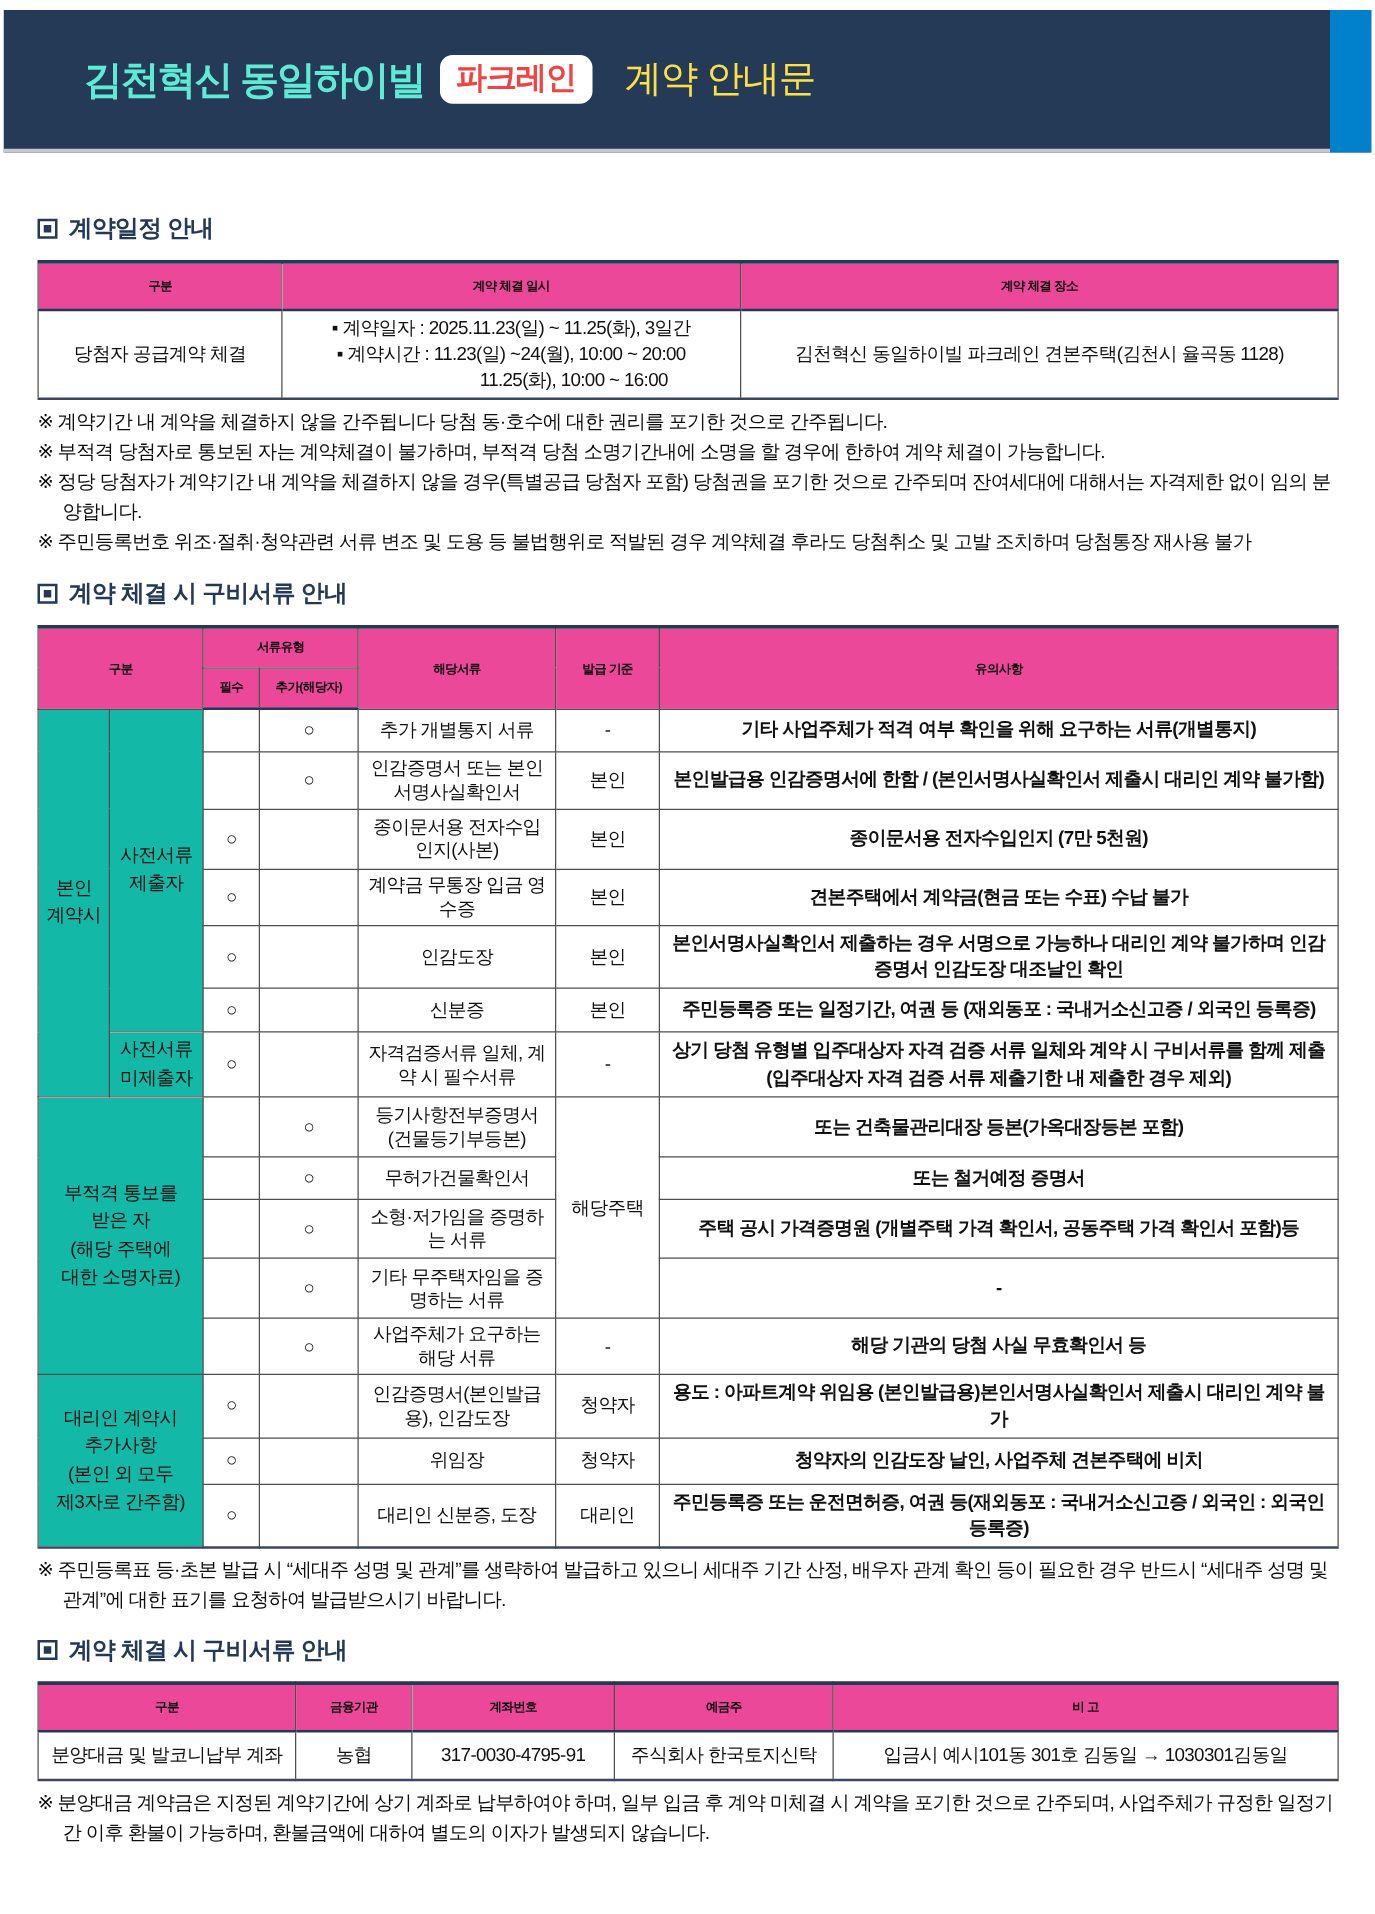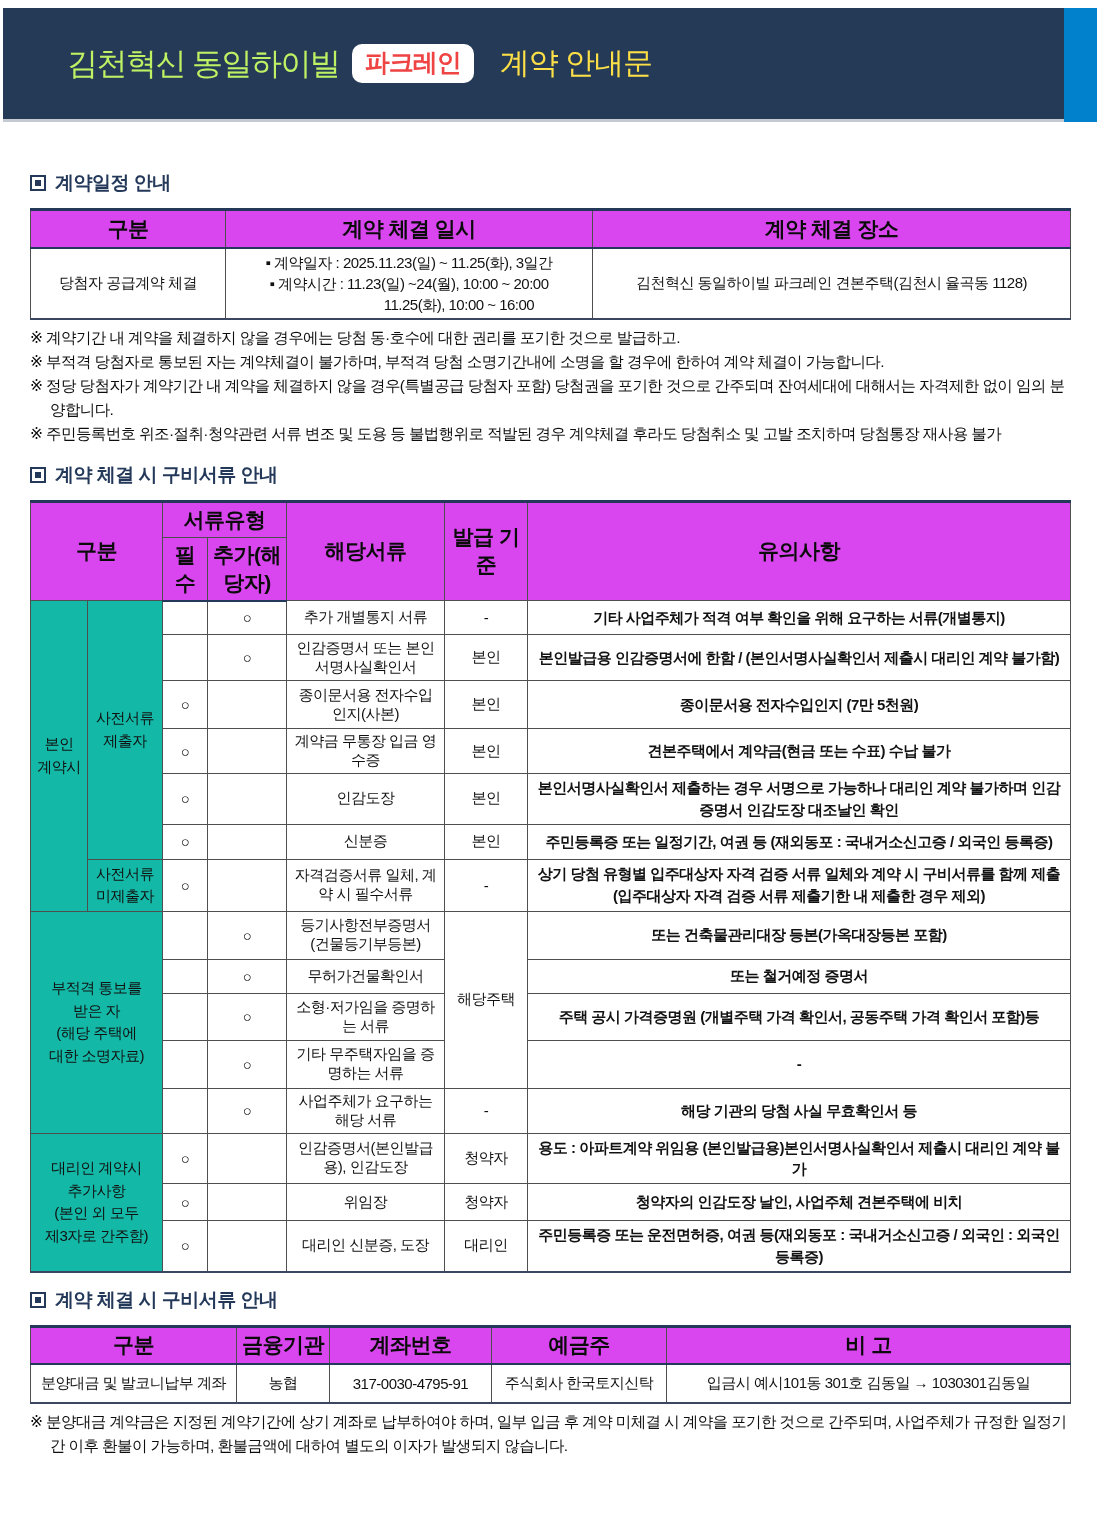--- a/index.html
+++ b/index.html
@@ -5,21 +5,21 @@
   html,body{margin:0;padding:0;background:#fff;}
   body{width:1100px;height:1531px;overflow:hidden;
        font-family:"Liberation Sans","DejaVu Sans",sans-serif;color:#111;}
   .page{position:relative;width:1100px;height:1531px;}
 
   
   .topbar{position:relative;margin:8px 3px 0;height:114px;background:#253a56;
           display:flex;align-items:center;padding-left:64px;box-sizing:border-box;
           border-bottom:3px solid #c5cad2;}
   .title-wrap{display:flex;align-items:center;}
-  .title-main{color:#bef264;font-size:31px;font-weight:400;letter-spacing:-1.5px;}
+  .title-main{color:#5eead4;font-size:31px;font-weight:700;letter-spacing:-1.5px;}
   .title-badge{display:inline-block;background:#fff;color:#ef4444;font-weight:800;
                font-size:25px;line-height:1;padding:6px 13px 8px;border-radius:10px;
                margin:0 12px;letter-spacing:-1px;}
   .title-sub{color:#fde047;font-size:30px;font-weight:400;margin-left:14px;letter-spacing:-1px;}
   .accent-stripe{position:absolute;top:0;right:0;bottom:-3px;width:33px;background:#0181cc;}
 
   
   .content{padding:0 30px;}
   .sec-title{display:flex;align-items:center;gap:9px;color:#24395a;font-size:19px;
              font-weight:800;margin:0;letter-spacing:-0.5px;}
@@ -29,21 +29,21 @@
   #sec-schedule .sec-title{margin-top:48px;}
   #sec-documents .sec-title{margin-top:16px;}
   #sec-payment .sec-title{margin-top:14px;}
 
   
   .tbl{width:100%;border-collapse:collapse;table-layout:fixed;margin-top:12px;
        border-top:3px solid #24395a;border-bottom:2px solid #3b4760;}
   .tbl th,.tbl td{border:1px solid #4f4f4f;font-size:15px;color:#111;text-align:center;
        vertical-align:middle;padding:3px 5px;letter-spacing:-0.5px;box-sizing:border-box;
        overflow:hidden;}
-  .tbl thead th{background:#d946ef;font-weight:700;font-size:21px;color:#0b0b0b;}
+  .tbl thead th{background:#ec4899;font-weight:700;font-size:10px;color:#0b0b0b;}
   .tbl thead tr:last-child th{border-bottom:2.5px solid #24395a;}
   .group{background:#14b8a6;white-space:pre-line;line-height:1.5;font-size:15px;}
   .notice{text-align:left;padding-left:12px;line-height:1.45;font-weight:bold;}
   .mark{font-size:16px;color:#3a3a3a;}
   .tbl-schedule thead tr{height:38px;}
   .tbl-schedule tbody tr{height:70px;}
   .dt-cell{text-align:left;padding-left:56px;line-height:21px;}
   .dt-indent{margin-left:100px;}
   .tbl-payment thead tr{height:38px;}
   .tbl-payment tbody tr{height:39px;}
@@ -93,21 +93,21 @@
             <td class="dt-cell">
               <div>▪ 계약일자 : 2025.11.23(일) ~ 11.25(화), 3일간</div>
               <div>▪ 계약시간 : 11.23(일) ~24(월), 10:00 ~ 20:00</div>
               <div class="dt-indent">11.25(화), 10:00 ~ 16:00</div>
             </td>
             <td>김천혁신 동일하이빌 파크레인 견본주택(김천시 율곡동 1128)</td>
           </tr>
         </tbody>
       </table>
       <ul class="notes">
-        <li>※ 계약기간 내 계약을 체결하지 않을 경우에는 당첨 동·호수에 대한 권리를 포기한 것으로 발급하고.</li>
+        <li>※ 계약기간 내 계약을 체결하지 않을 간주됩니다 당첨 동·호수에 대한 권리를 포기한 것으로 간주됩니다.</li>
         <li>※ 부적격 당첨자로 통보된 자는 계약체결이 불가하며, 부적격 당첨 소명기간내에 소명을 할 경우에 한하여 계약 체결이 가능합니다.</li>
         <li>※ 정당 당첨자가 계약기간 내 계약을 체결하지 않을 경우(특별공급 당첨자 포함) 당첨권을 포기한 것으로 간주되며 잔여세대에 대해서는 자격제한 없이 임의 분양합니다.</li>
         <li>※ 주민등록번호 위조·절취·청약관련 서류 변조 및 도용 등 불법행위로 적발된 경우 계약체결 후라도 당첨취소 및 고발 조치하며 당첨통장 재사용 불가</li>
       </ul>
     </section>
 
     <section id="sec-documents">
       <h2 class="sec-title">
         <span class="bullet"></span>
         <span>계약 체결 시 구비서류 안내</span>
@@ -248,20 +248,21 @@
           <tr style="height:38px">
             <td class="mark">○</td>
             <td class="mark"></td>
             <td>대리인 신분증, 도장</td>
             <td>대리인</td>
             <td class="notice">주민등록증 또는 운전면허증, 여권 등(재외동포 : 국내거소신고증 / 외국인 : 외국인 등록증)</td>
           </tr>
         </tbody>
       </table>
       <ul class="notes">
+        <li>※ 주민등록표 등·초본 발급 시 “세대주 성명 및 관계”를 생략하여 발급하고 있으니 세대주 기간 산정, 배우자 관계 확인 등이 필요한 경우 반드시 “세대주 성명 및 관계”에 대한 표기를 요청하여 발급받으시기 바랍니다.</li>
       </ul>
     </section>
 
     <section id="sec-payment">
       <h2 class="sec-title">
         <span class="bullet"></span>
         <span>계약 체결 시 구비서류 안내</span>
       </h2>
       <table class="tbl tbl-payment">
         <colgroup>

